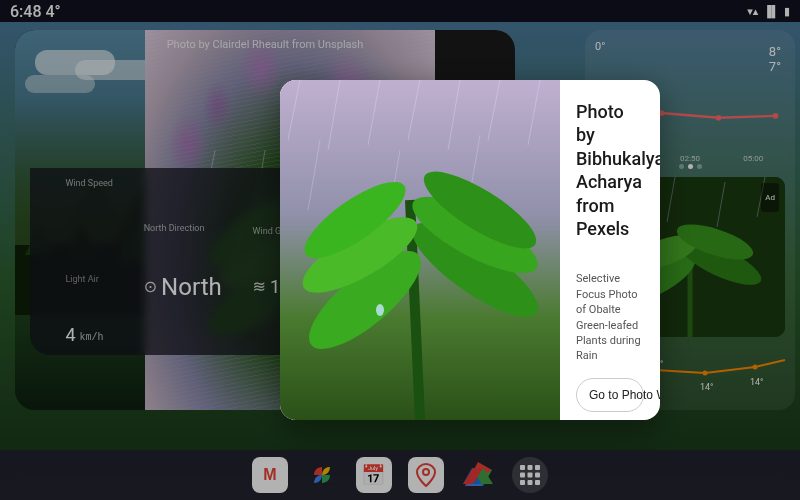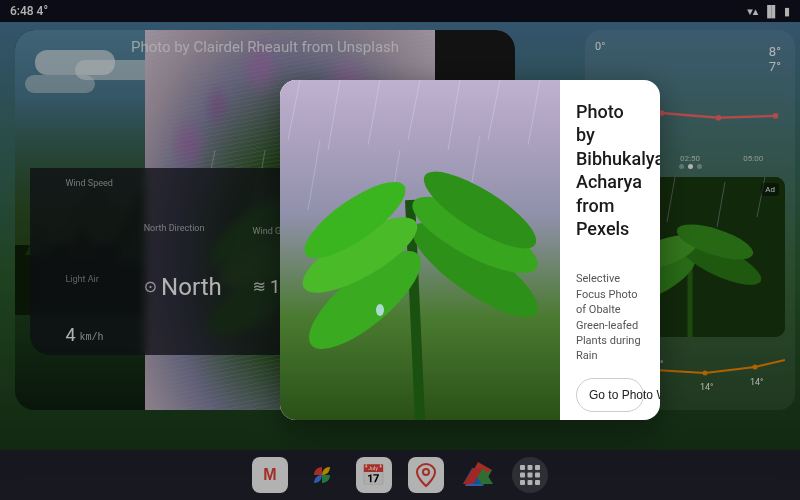--- a/index.html
+++ b/index.html
@@ -30,21 +30,21 @@
       background: rgba(0,0,0,0.3);
       display: flex;
       align-items: center;
       justify-content: space-between;
       padding: 0 10px;
       z-index: 100;
     }
 
     .status-time {
       color: white;
-      font-size: 12px;
+      font-size: 16px;
       font-weight: 500;
     }
 
     .status-icons {
       display: flex;
       align-items: center;
       gap: 5px;
       color: white;
       font-size: 11px;
     }
@@ -150,21 +150,21 @@
       overflow: hidden;
       background: #1a1a1a;
     }
 
     .photo-credit {
       position: absolute;
       top: 8px;
       left: 50%;
       transform: translateX(-50%);
       color: rgba(255,255,255,0.8);
-      font-size: 15px;
+      font-size: 11px;
       white-space: nowrap;
       z-index: 10;
       text-align: center;
     }
 
     
     .mountain-photo {
       position: absolute;
       top: 0;
       left: 0;
@@ -614,21 +614,21 @@
         <line x1="80" y1="0" x2="72" y2="45" stroke="rgba(200,210,240,0.4)" stroke-width="1"></line>
         <line x1="130" y1="5" x2="122" y2="50" stroke="rgba(200,210,240,0.4)" stroke-width="1"></line>
         <line x1="170" y1="0" x2="162" y2="40" stroke="rgba(200,210,240,0.4)" stroke-width="1"></line>
       </svg>
     </div>
     <div class="right-weather-overlay">
       <div class="right-chance">Impossible</div>
       <div class="right-wind">breeze</div>
     </div>
 
-    <div style="position:absolute;top:6px;right:6px;background:rgba(0,0,0,0.4);color:white;font-size:8px;padding:2px 4px;border-radius:3px;">Ad</div>
+    <div style="position:absolute;top:6px;right:6px;background:rgba(0,0,0,0.4);color:white;font-size:8px;padding:10px 4px;border-radius:3px;">Ad</div>
   </div>
 
   <div style="margin-top:8px;">
     <svg width="100%" height="50" viewBox="0 0 190 50" xmlns="http://www.w3.org/2000/svg">
       <polyline points="10,10 60,25 110,28 160,22 190,15" fill="none" stroke="#ff8c00" stroke-width="2"></polyline>
       <circle cx="10" cy="10" r="2.5" fill="#ff8c00"></circle>
       <circle cx="60" cy="25" r="2.5" fill="#ff8c00"></circle>
       <circle cx="110" cy="28" r="2.5" fill="#ff8c00"></circle>
       <circle cx="160" cy="22" r="2.5" fill="#ff8c00"></circle>
       <text x="5" y="8" fill="white" font-size="9">19°</text>

